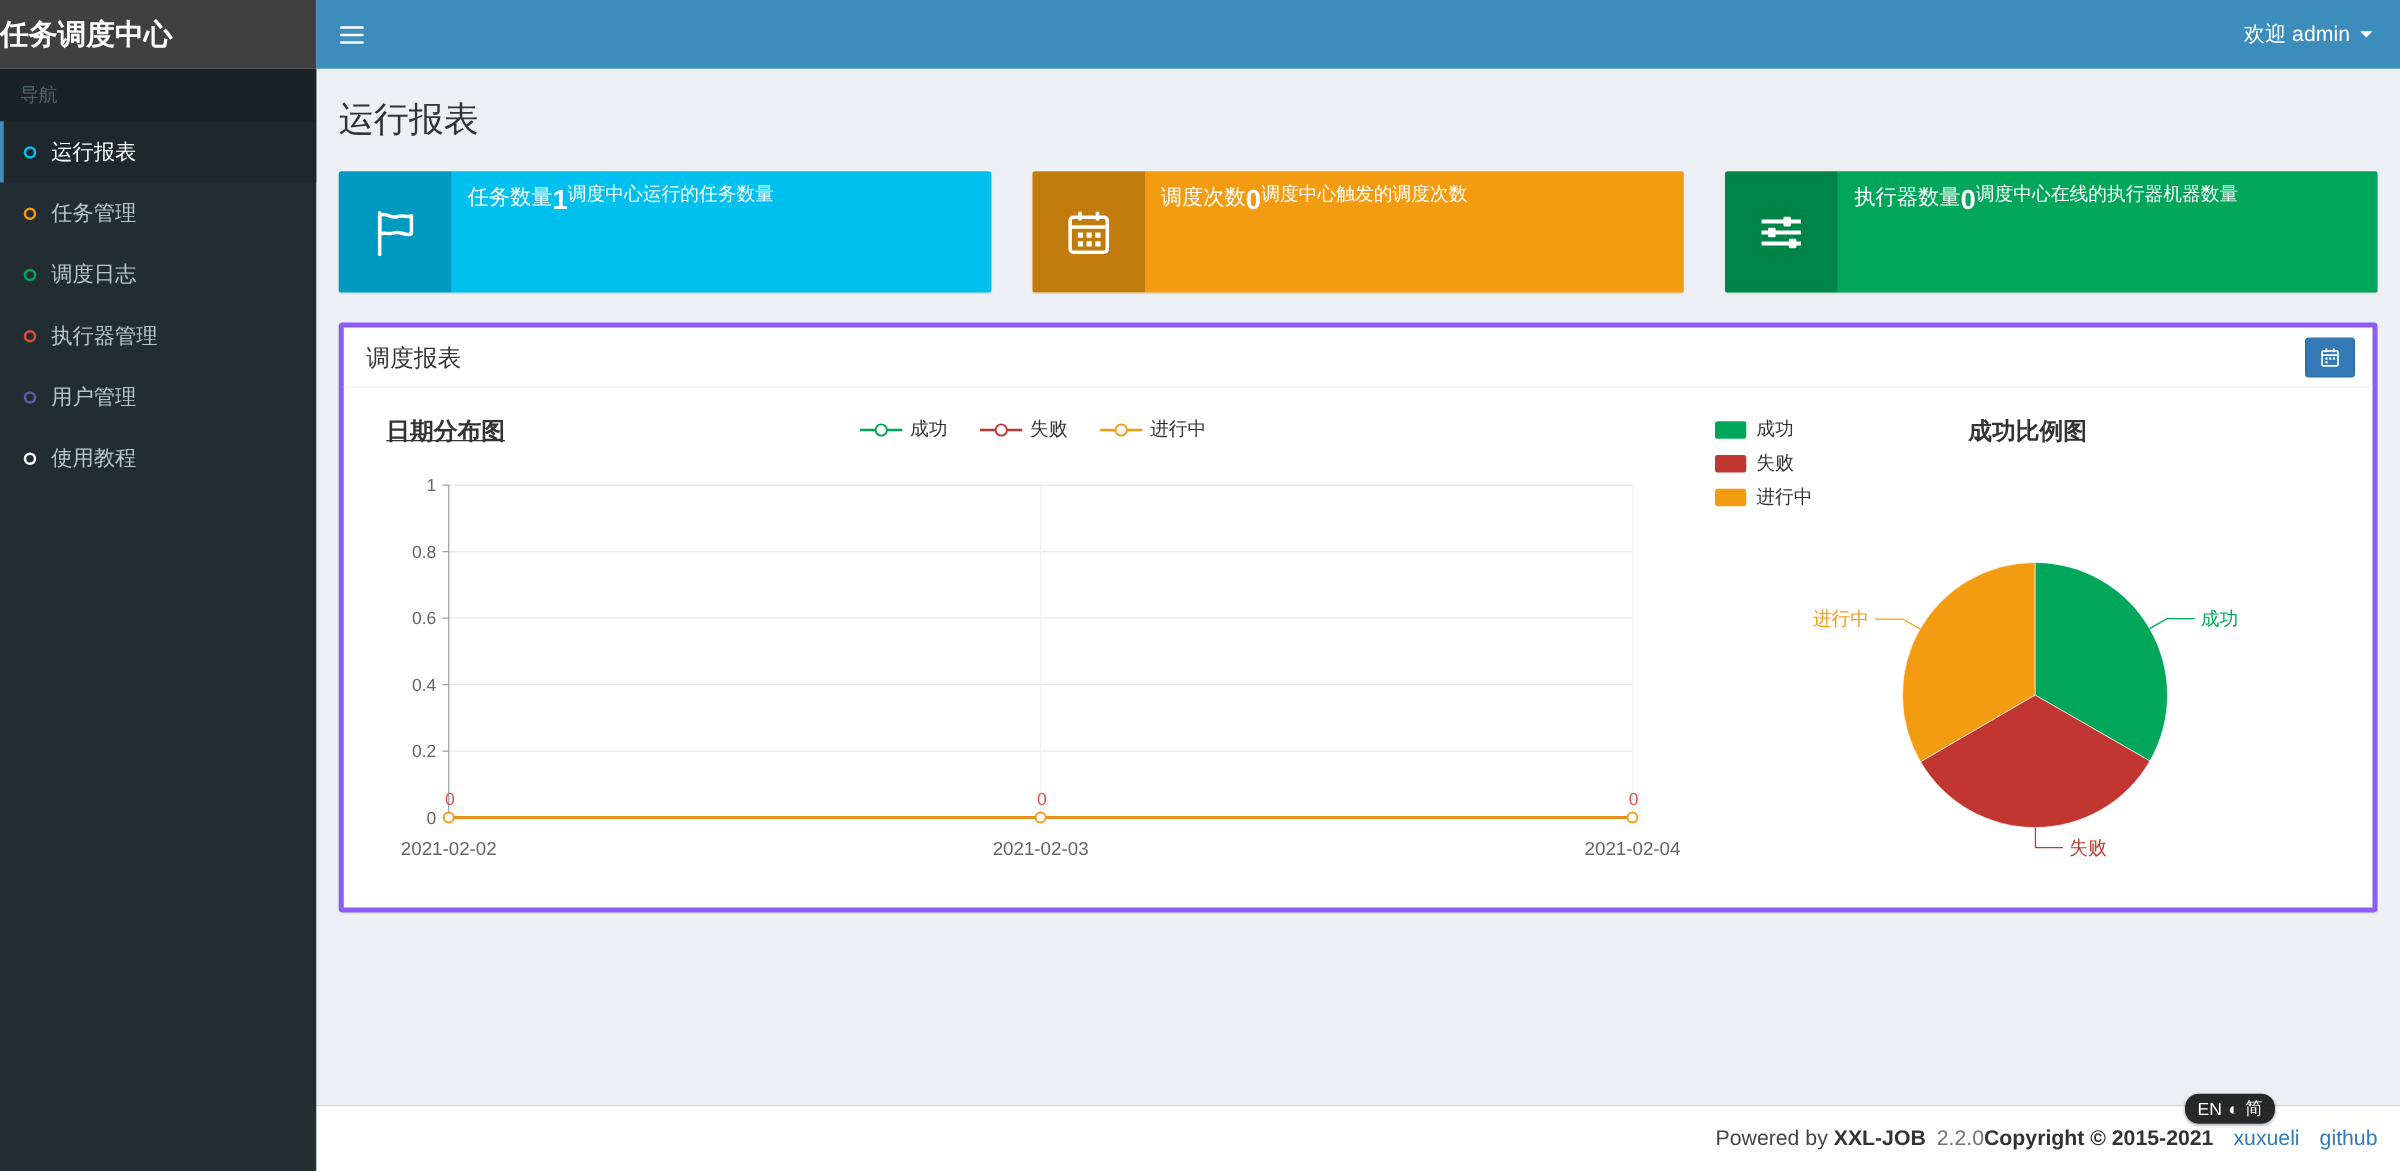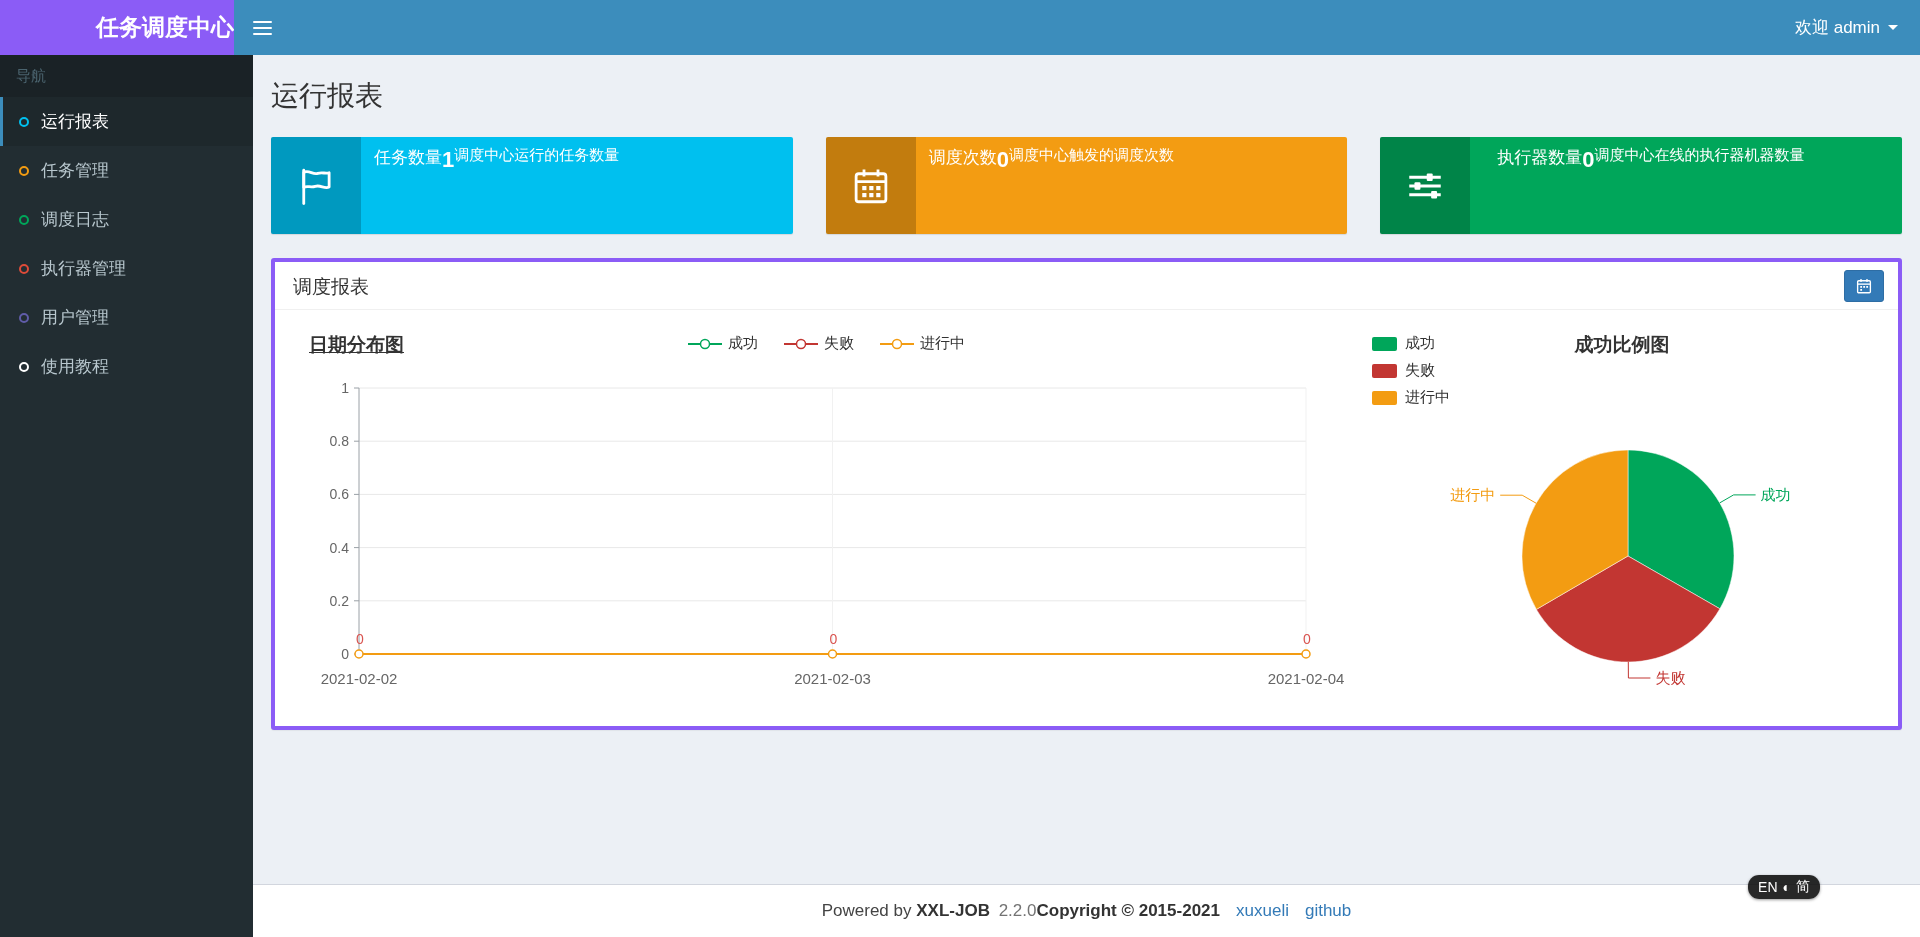--- a/index.html
+++ b/index.html
@@ -5,22 +5,22 @@
   * { box-sizing: border-box; margin: 0; padding: 0; }
   html,body { width:1920px; height:937px; }
   body {
     font-family: "Liberation Sans", "DejaVu Sans", sans-serif;
     background:#ecf0f5; overflow:hidden; position:relative; color:#333;
   }
   .app { position:relative; width:1920px; height:937px; overflow:hidden; }
 
   
   .navbar { position:absolute; top:0; left:0; width:100%; height:55px; display:flex; z-index:30; }
-  .logo { width:234px; height:55px; background:#8b5cf6; color:#fff; font-size:23px; font-weight:bold;
-          display:flex; align-items:center; justify-content:flex-end; cursor:pointer; }
+  .logo { width:253px; height:55px; background:#404040; color:#fff; font-size:23px; font-weight:bold;
+          display:flex; align-items:center; justify-content:flex-start; cursor:pointer; }
   .navbar-main { flex:1; background:#3c8dbc; display:flex; align-items:flex-end; justify-content:space-between; }
   .hamburger { width:56px; height:55px; background:transparent; border:none; cursor:pointer;
                display:flex; flex-direction:column; align-items:center; justify-content:center; gap:4px; }
   .hamburger .bar { width:19px; height:2px; background:#fff; border-radius:1px; }
   .nav-right { color:#fff; font-size:17px; height:55px; display:flex; align-items:center; gap:8px;
                padding:0 22px; cursor:pointer; }
   .caret { width:0; height:0; border-left:5px solid transparent; border-right:5px solid transparent;
            border-top:5px solid #fff; display:inline-block; }
 
   
@@ -67,21 +67,21 @@
   
   .pie-block { flex:1; position:relative; }
   .pie-legend { position:absolute; left:10px; top:12px; display:flex; flex-direction:column; gap:8px; }
   .pie-legend-item { display:flex; align-items:center; gap:8px; font-size:15px; color:#333; cursor:pointer; }
   .legend-swatch { width:25px; height:14px; border-radius:2px; display:inline-block; }
   .pie-title { position:absolute; left:0; right:0; top:10px; text-align:center; }
   #pie-chart { display:block; margin:86px auto 0; overflow:visible; }
 
   
   .footer { position:absolute; left:253px; right:0; bottom:0; height:53px; background:#fff;
-            border-top:1px solid #d2d6de; display:flex; align-items:center; justify-content:center;
+            border-top:1px solid #d2d6de; display:flex; align-items:center; justify-content:flex-end;
             padding:0 18px; font-size:17px; color:#444; z-index:10; }
   .footer-left strong { color:#333; }
   .footer-left .version { color:#737373; margin-left:4px; }
   .footer-right { display:flex; align-items:center; }
   .footer-right strong { color:#333; }
   .footer-right a { color:#337ab7; text-decoration:none; margin-left:16px; cursor:pointer; }
 
   
   .ime-badge { position:absolute; right:100px; bottom:38px; background:rgba(10,10,10,0.88); color:#fff;
                border-radius:11px; padding:3px 10px; font-size:14px; display:flex; align-items:center; gap:5px;
@@ -172,21 +172,21 @@
               <rect x="15" y="16" width="2.4" height="2.4" fill="#fff" stroke="none"></rect>
             </svg>
           </div>
           <div class="stat-content">
             <div class="stat-label">调度次数</div>
             <div class="stat-value">0</div>
             <div class="stat-progress"></div>
             <div class="stat-desc">调度中心触发的调度次数</div>
           </div>
         </div>
-        <div class="stat-box" style="background: rgb(0, 166, 90); gap: 14px;">
+        <div class="stat-box" style="background: rgb(0, 166, 90);">
           <div class="stat-icon">
             <svg viewBox="0 0 24 24" width="42" height="42" stroke="#fff" stroke-width="1.8" fill="#fff">
               <line x1="3" y1="7" x2="21" y2="7"></line>
               <rect x="13" y="4.8" width="3.4" height="4.4" rx="0.6" stroke="none"></rect>
               <line x1="3" y1="12" x2="21" y2="12"></line>
               <rect x="6" y="9.8" width="3.4" height="4.4" rx="0.6" stroke="none"></rect>
               <line x1="3" y1="17" x2="21" y2="17"></line>
               <rect x="15.5" y="14.8" width="3.4" height="4.4" rx="0.6" stroke="none"></rect>
             </svg>
           </div>

